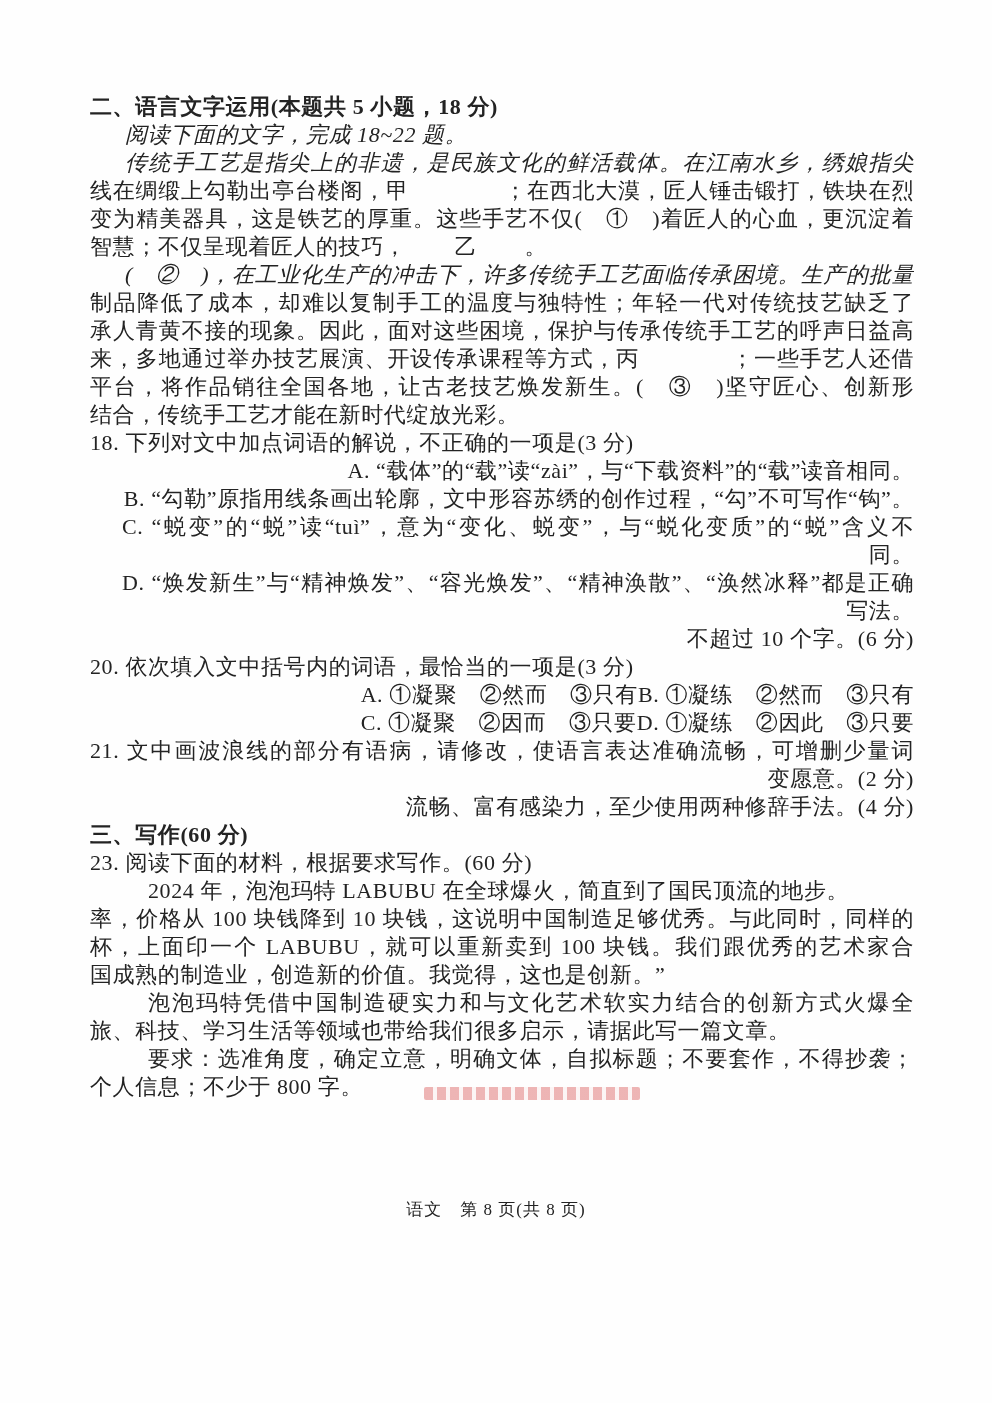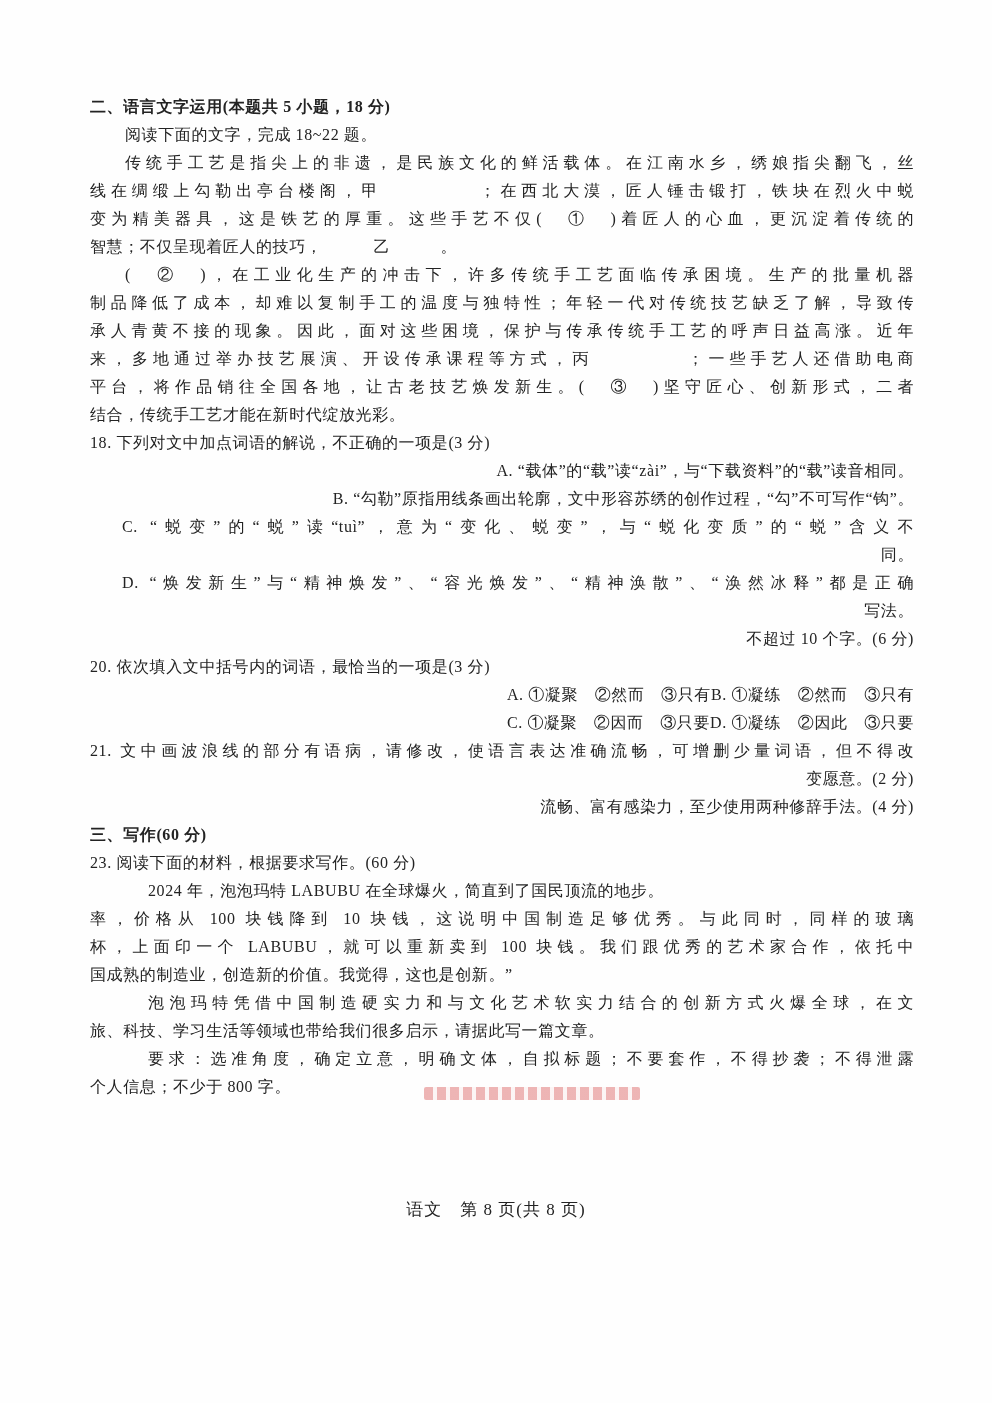--- a/index.html
+++ b/index.html
@@ -17,33 +17,33 @@
     overflow:hidden;
   }
   .content{
     position:absolute;
     left:90px;
     top:93px;
     width:824px;
     z-index:1;
   }
   .ln{
-    font-size:16px;
+    font-size:22px;
     line-height:28px;
     height:28px;
     letter-spacing:0.6px;
     overflow:hidden;
     white-space:normal;
   }
   .ln.just{
     text-align:justify;
     text-align-last:justify;
   }
   .ln.h{ font-weight:600; }
-  .ln.pi{ text-indent:35px; }
+  .ln.pi{ text-indent:35px;font-style:italic; }
   .ln.m{ text-indent:58px; }
   .ln.c{ padding-left:32px;text-align:right; }
   .blank{
     display:inline-block;
     border-bottom:1.5px solid #2a2a2a;
     text-align:center;
     text-indent:0;
     letter-spacing:0;
   }
   .col{

